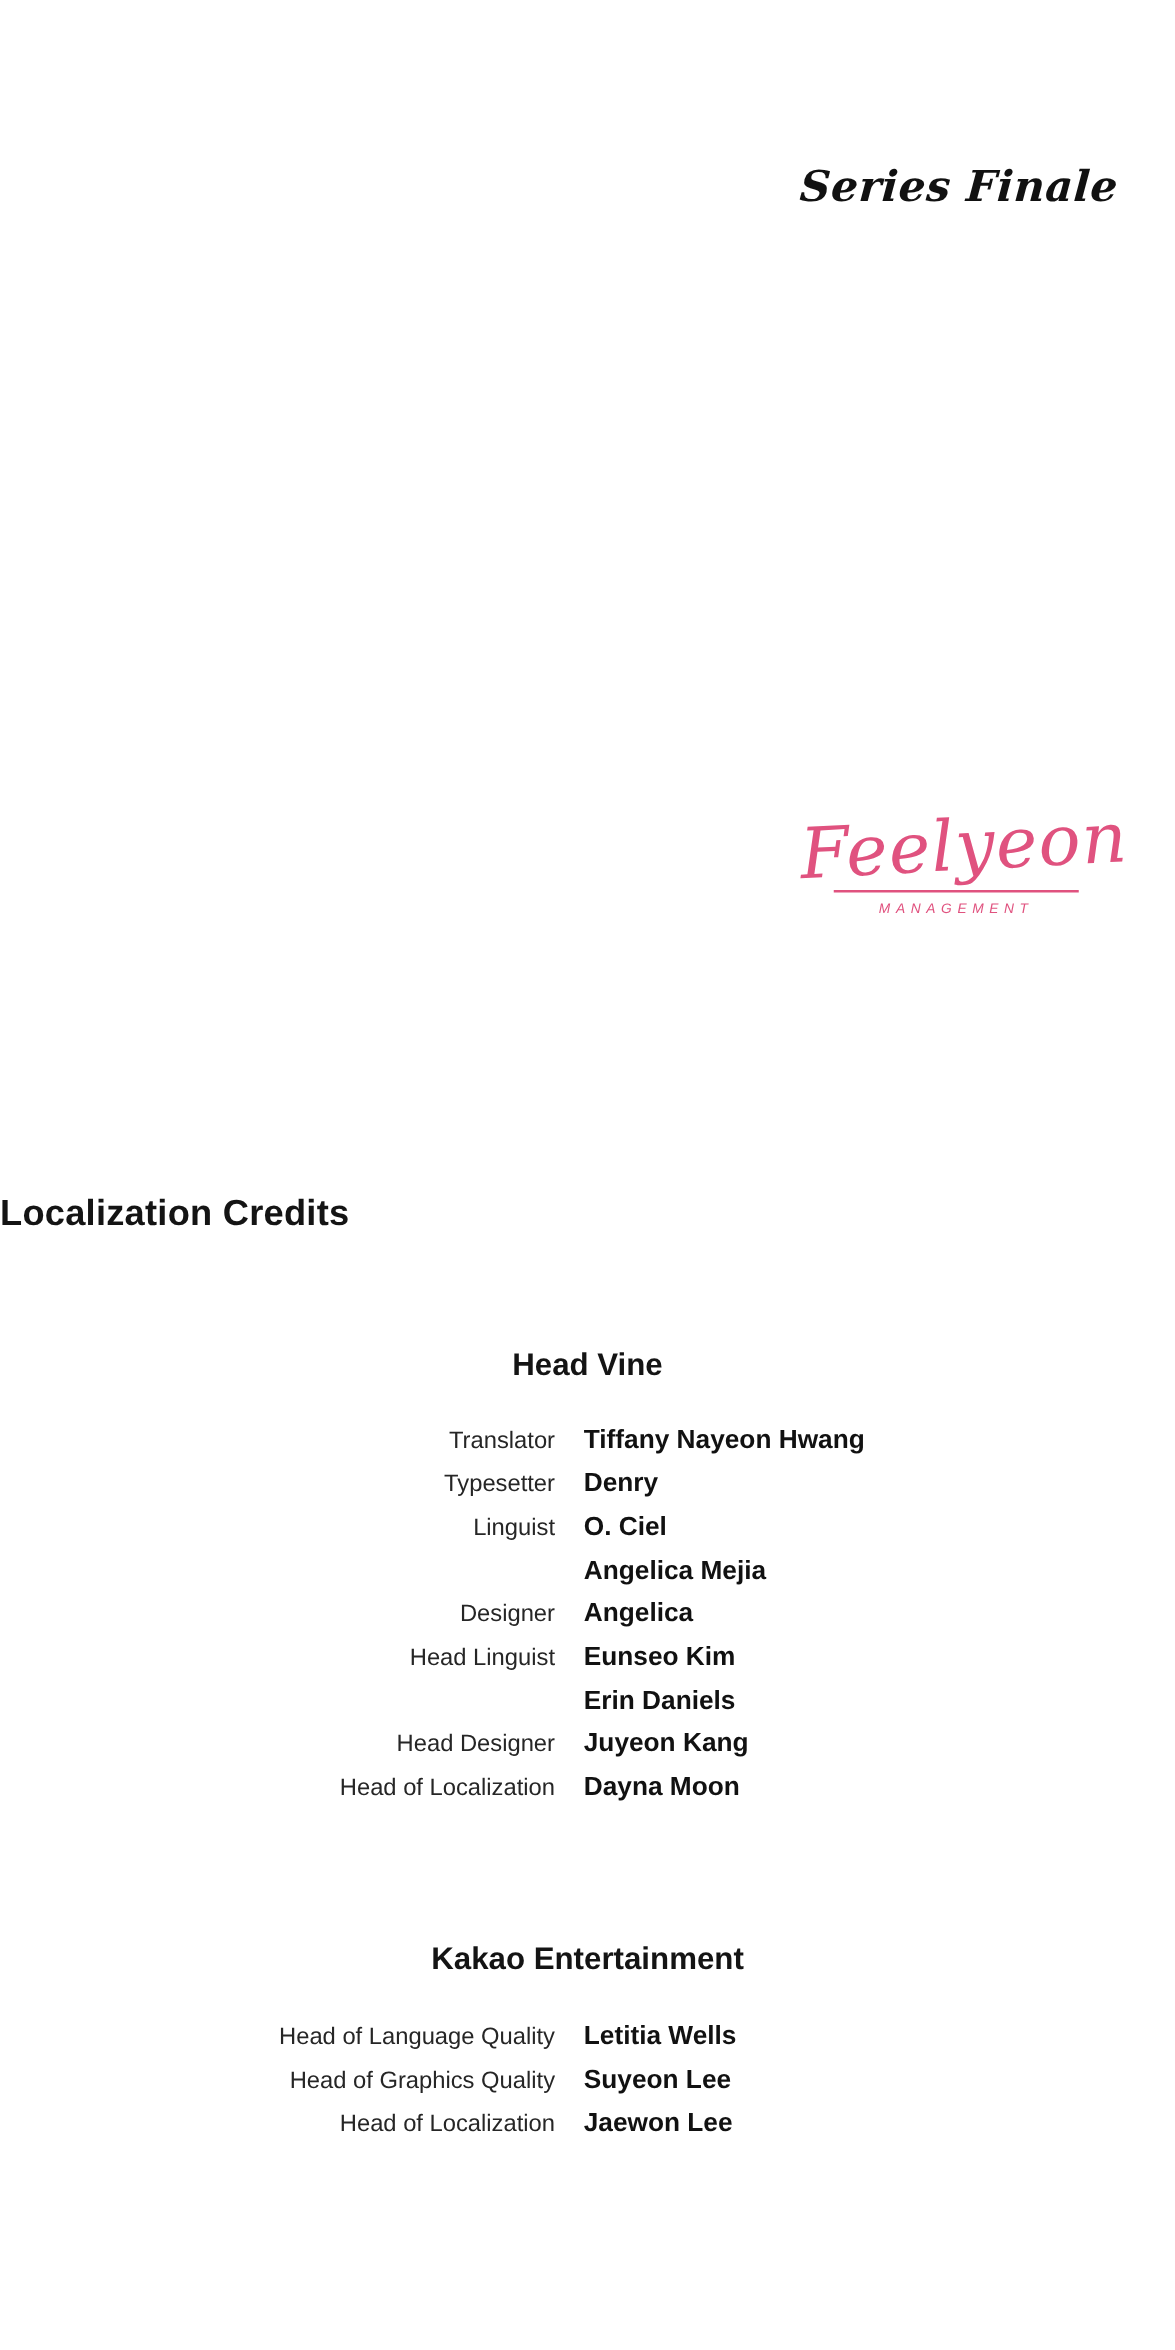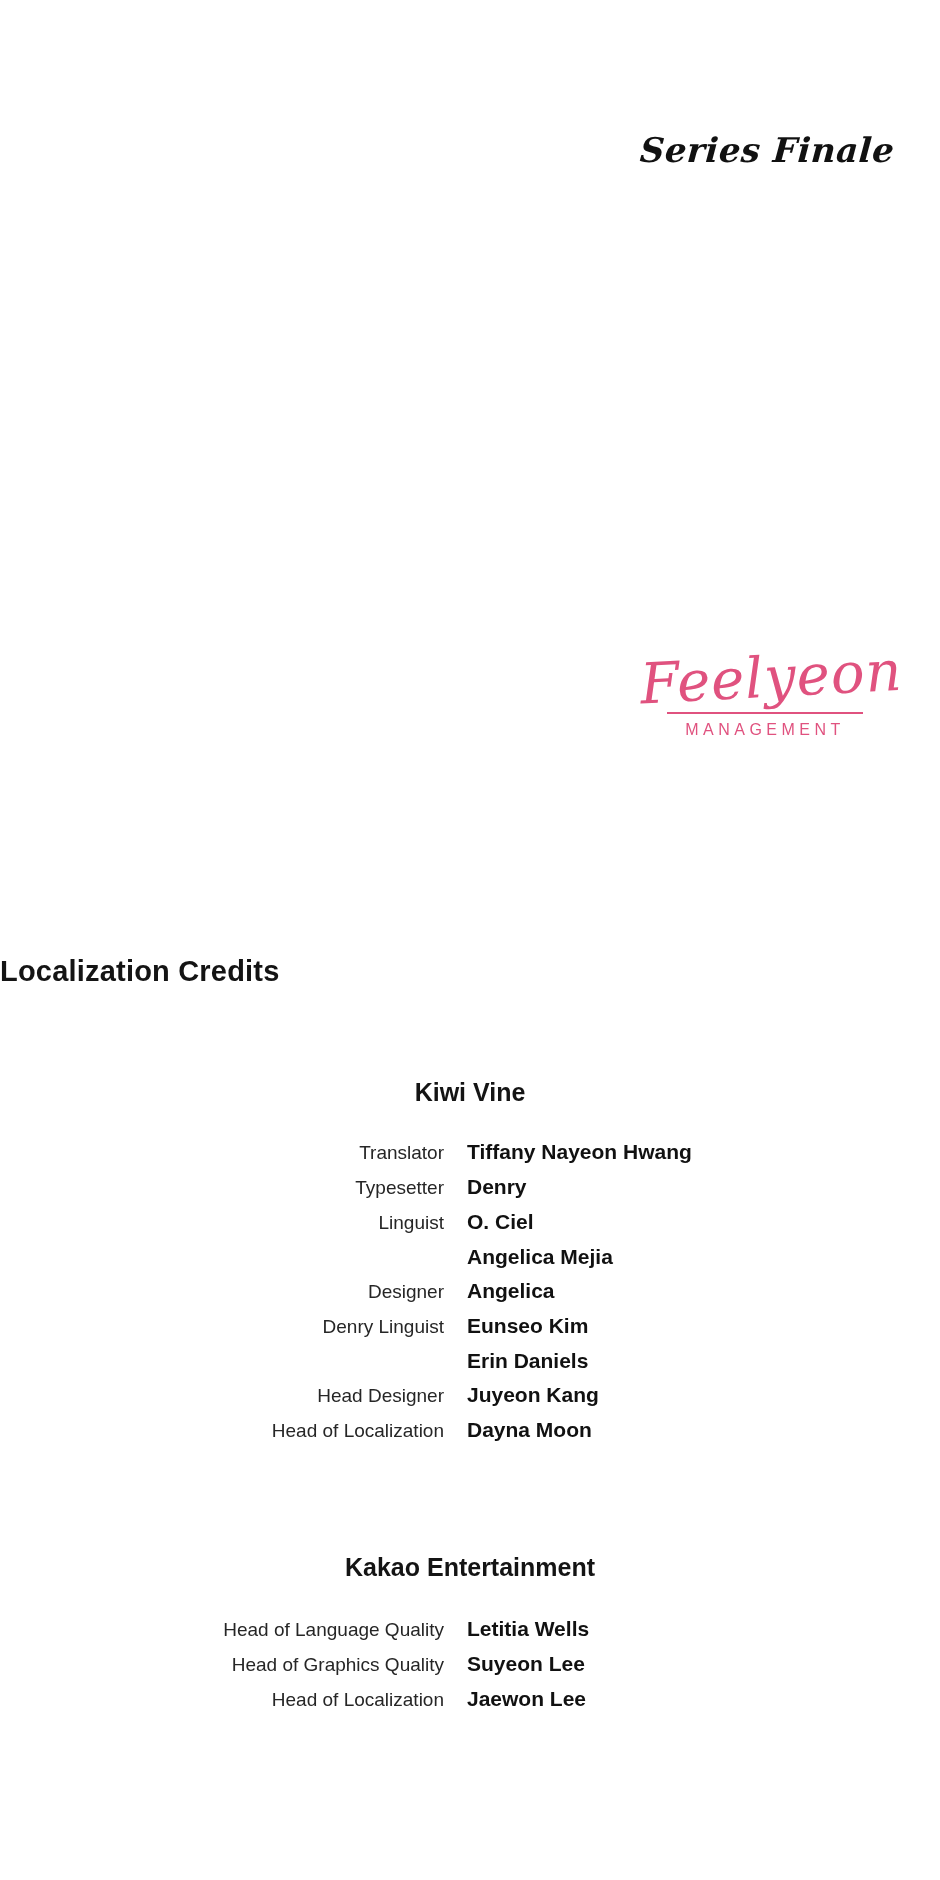--- a/index.html
+++ b/index.html
@@ -50,24 +50,25 @@
     display: block;
   }
   .studio-logo .rule {
     width: 196px;
     height: 2px;
     background: #e0527f;
     margin: 6px auto 7px auto;
   }
   .studio-logo .sub {
     font-family: "Liberation Sans", sans-serif;
-    font-size: 16px;
+    font-size: 11px;
     letter-spacing: 4.5px;
     color: #e0527f;
     display: block;
+    font-style: italic;
   }
 
   
   .credits {
     position: absolute;
     top: 955px;
     left: 0;
     width: 940px;
   }
   .credits-title {
@@ -125,21 +126,21 @@
   <span class="script">Feelyeon</span>
   <div class="rule"></div>
   <span class="sub">MANAGEMENT</span>
 </div>
 
 <div class="credits">
 
   <div class="credits-title">Localization Credits</div>
 
   <div class="section section-1">
-    <div class="section-title">Kiwi Vine</div>
+    <div class="section-title">Head Vine</div>
     <div class="rows">
       <div class="row">
         <div class="role">Translator</div>
         <div class="name">Tiffany Nayeon Hwang</div>
       </div>
       <div class="row">
         <div class="role">Typesetter</div>
         <div class="name">Denry</div>
       </div>
       <div class="row">
@@ -148,21 +149,21 @@
       </div>
       <div class="row">
         <div class="role"></div>
         <div class="name">Angelica Mejia</div>
       </div>
       <div class="row">
         <div class="role">Designer</div>
         <div class="name">Angelica</div>
       </div>
       <div class="row">
-        <div class="role">Denry Linguist</div>
+        <div class="role">Head Linguist</div>
         <div class="name">Eunseo Kim</div>
       </div>
       <div class="row">
         <div class="role"></div>
         <div class="name">Erin Daniels</div>
       </div>
       <div class="row">
         <div class="role">Head Designer</div>
         <div class="name">Juyeon Kang</div>
       </div>

